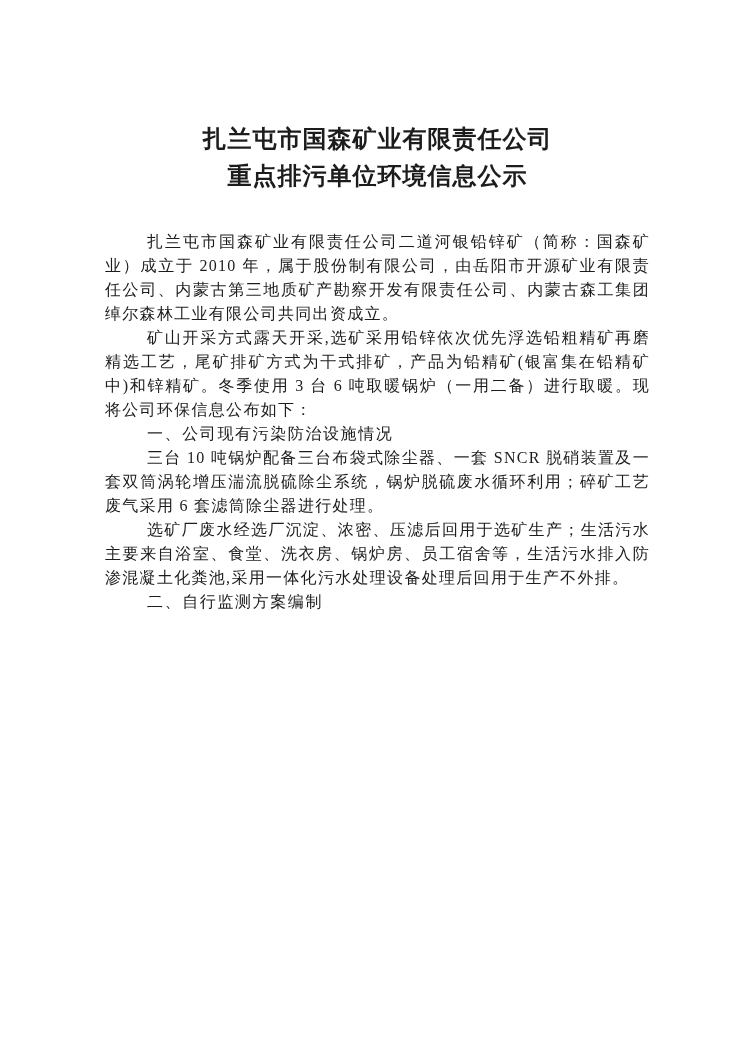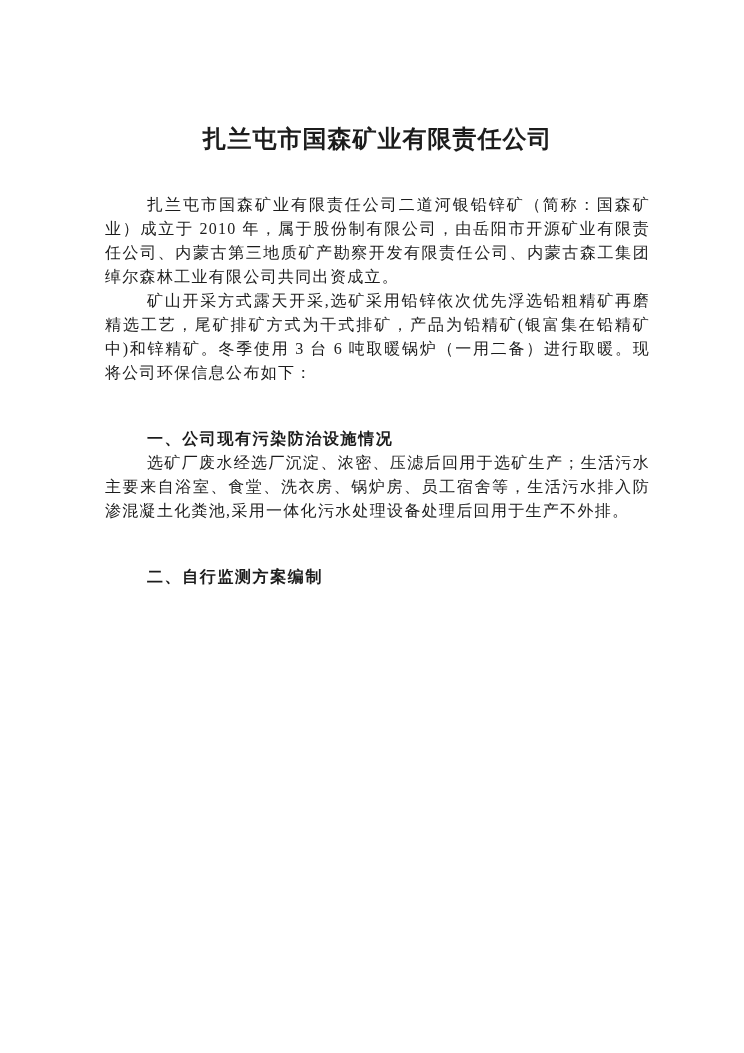--- a/index.html
+++ b/index.html
@@ -32,35 +32,36 @@
   .doc-body p {
     margin: 0;
     font-size: 16px;
     line-height: 24px;
     letter-spacing: 1.3px;
     text-align: justify;
     text-indent: 42px;
     word-break: break-all;
   }
   .doc-body p.heading {
-    font-weight: bold;
+    font-weight: normal;
     letter-spacing: 1.6px;
-    margin-top: 42px;
   }
 </style>
 </head>
 <body>
 
 <div class="page">
 
   <h1 class="doc-title">
     <span class="title-line">扎兰屯市国森矿业有限责任公司</span>
+    <span class="title-line">重点排污单位环境信息公示</span>
   </h1>
 
   <div class="doc-body">
     <p>扎兰屯市国森矿业有限责任公司二道河银铅锌矿（简称：国森矿业）成立于 2010 年，属于股份制有限公司，由岳阳市开源矿业有限责任公司、内蒙古第三地质矿产勘察开发有限责任公司、内蒙古森工集团绰尔森林工业有限公司共同出资成立。</p>
     <p>矿山开采方式露天开采,选矿采用铅锌依次优先浮选铅粗精矿再磨精选工艺，尾矿排矿方式为干式排矿，产品为铅精矿(银富集在铅精矿中)和锌精矿。冬季使用 3 台 6 吨取暖锅炉（一用二备）进行取暖。现将公司环保信息公布如下：</p>
     <p class="heading">一、公司现有污染防治设施情况</p>
+    <p>三台 10 吨锅炉配备三台布袋式除尘器、一套 SNCR 脱硝装置及一套双筒涡轮增压湍流脱硫除尘系统，锅炉脱硫废水循环利用；碎矿工艺废气采用 6 套滤筒除尘器进行处理。</p>
     <p>选矿厂废水经选厂沉淀、浓密、压滤后回用于选矿生产；生活污水主要来自浴室、食堂、洗衣房、锅炉房、员工宿舍等，生活污水排入防渗混凝土化粪池,采用一体化污水处理设备处理后回用于生产不外排。</p>
     <p class="heading">二、自行监测方案编制</p>
   </div>
 
 </div>
 
 </body></html>

